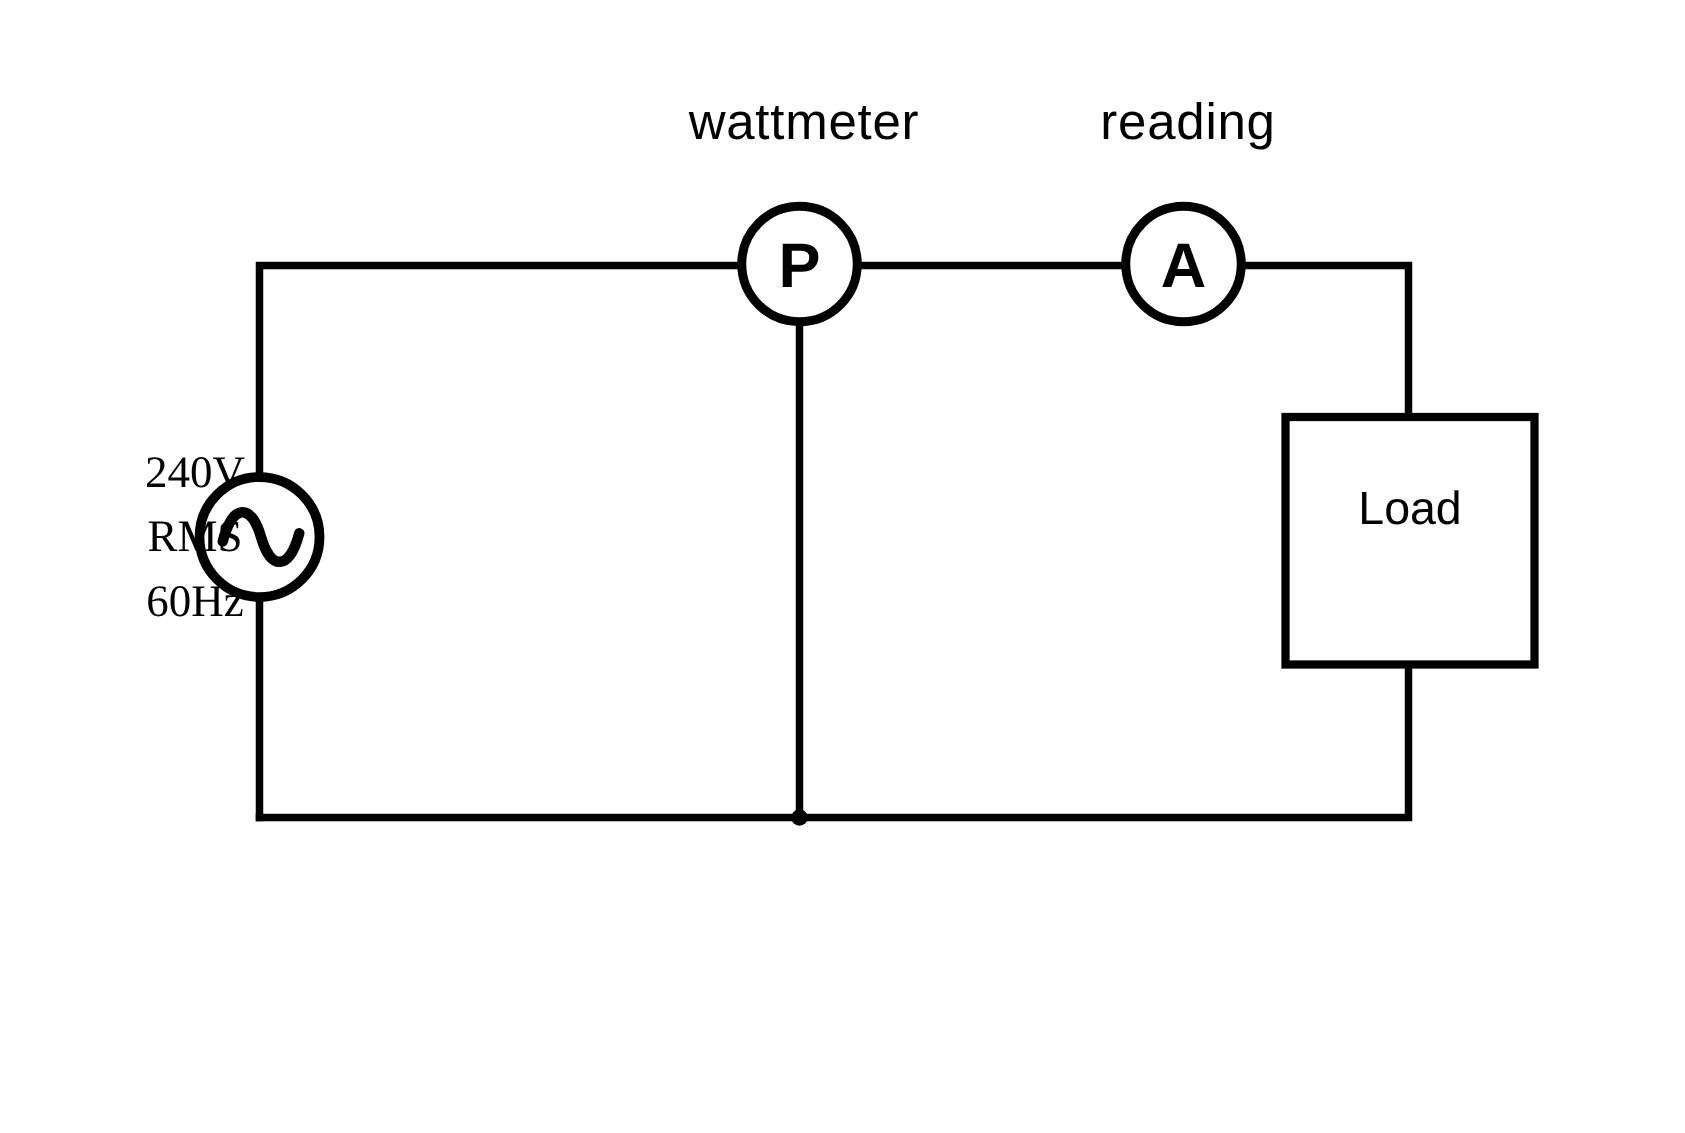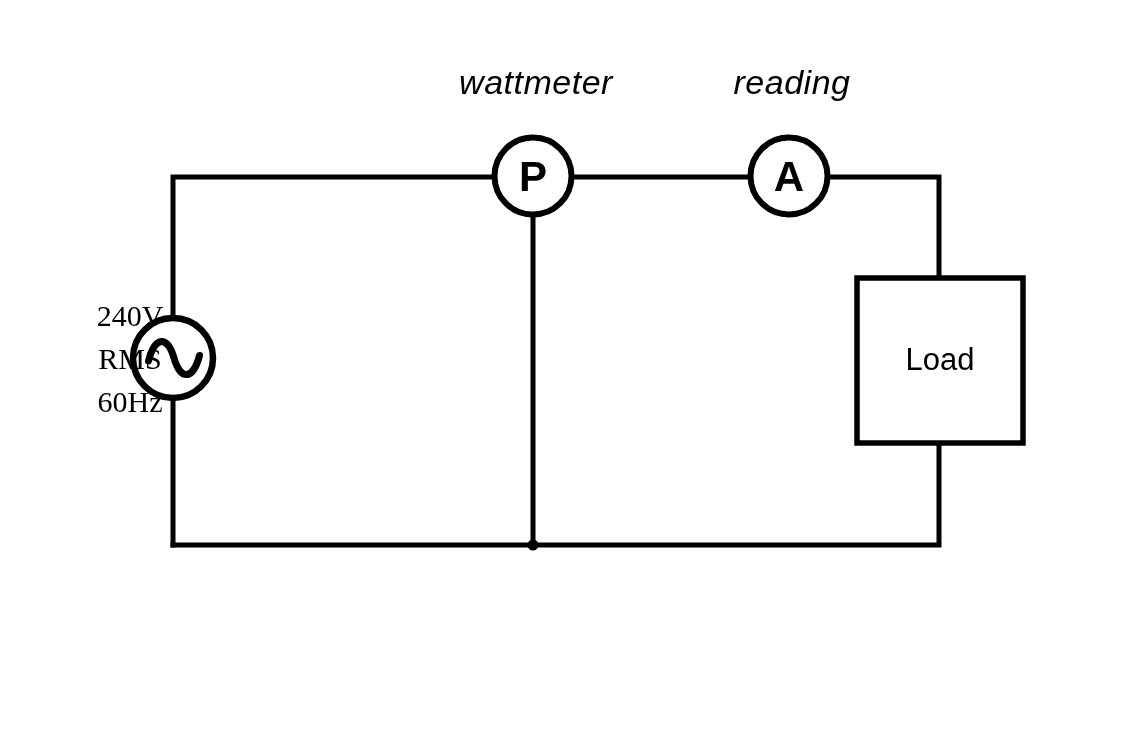--- a/index.html
+++ b/index.html
@@ -17,21 +17,20 @@
     color:var(--line-color);
   }
   .stage svg{position:absolute;left:0;top:0;color:var(--line-color);}
   .lbl{
     position:absolute;
     transform:translate(-50%,-50%);
     white-space:nowrap;
     color:var(--line-color);
   }
   .meter-name{
-    font-style:italic;
     font-size:34px;
     letter-spacing:0.5px;
   }
   .meter-letter{
     font-weight:bold;
     font-size:42px;
   }
   .load-text{font-size:31px;}
   .source-label{
     font-family:"Liberation Serif", serif;
@@ -83,17 +82,17 @@
 
   <div class="lbl meter-letter" style="left:533px;top:177px;">P</div>
   <div class="lbl meter-letter" style="left:789px;top:177px;">A</div>
 
   <div class="lbl source-label" style="left:82px;top:358px;">
     <div>240V</div>
     <div>RMS</div>
     <div>60Hz</div>
   </div>
 
-  <div class="lbl load-text" style="left:940px;top:360px;">Load</div>
+  <div class="lbl load-text" style="left:940px;top:339px;">Load</div>
 
 
 
 </div>
 
 </body></html>

